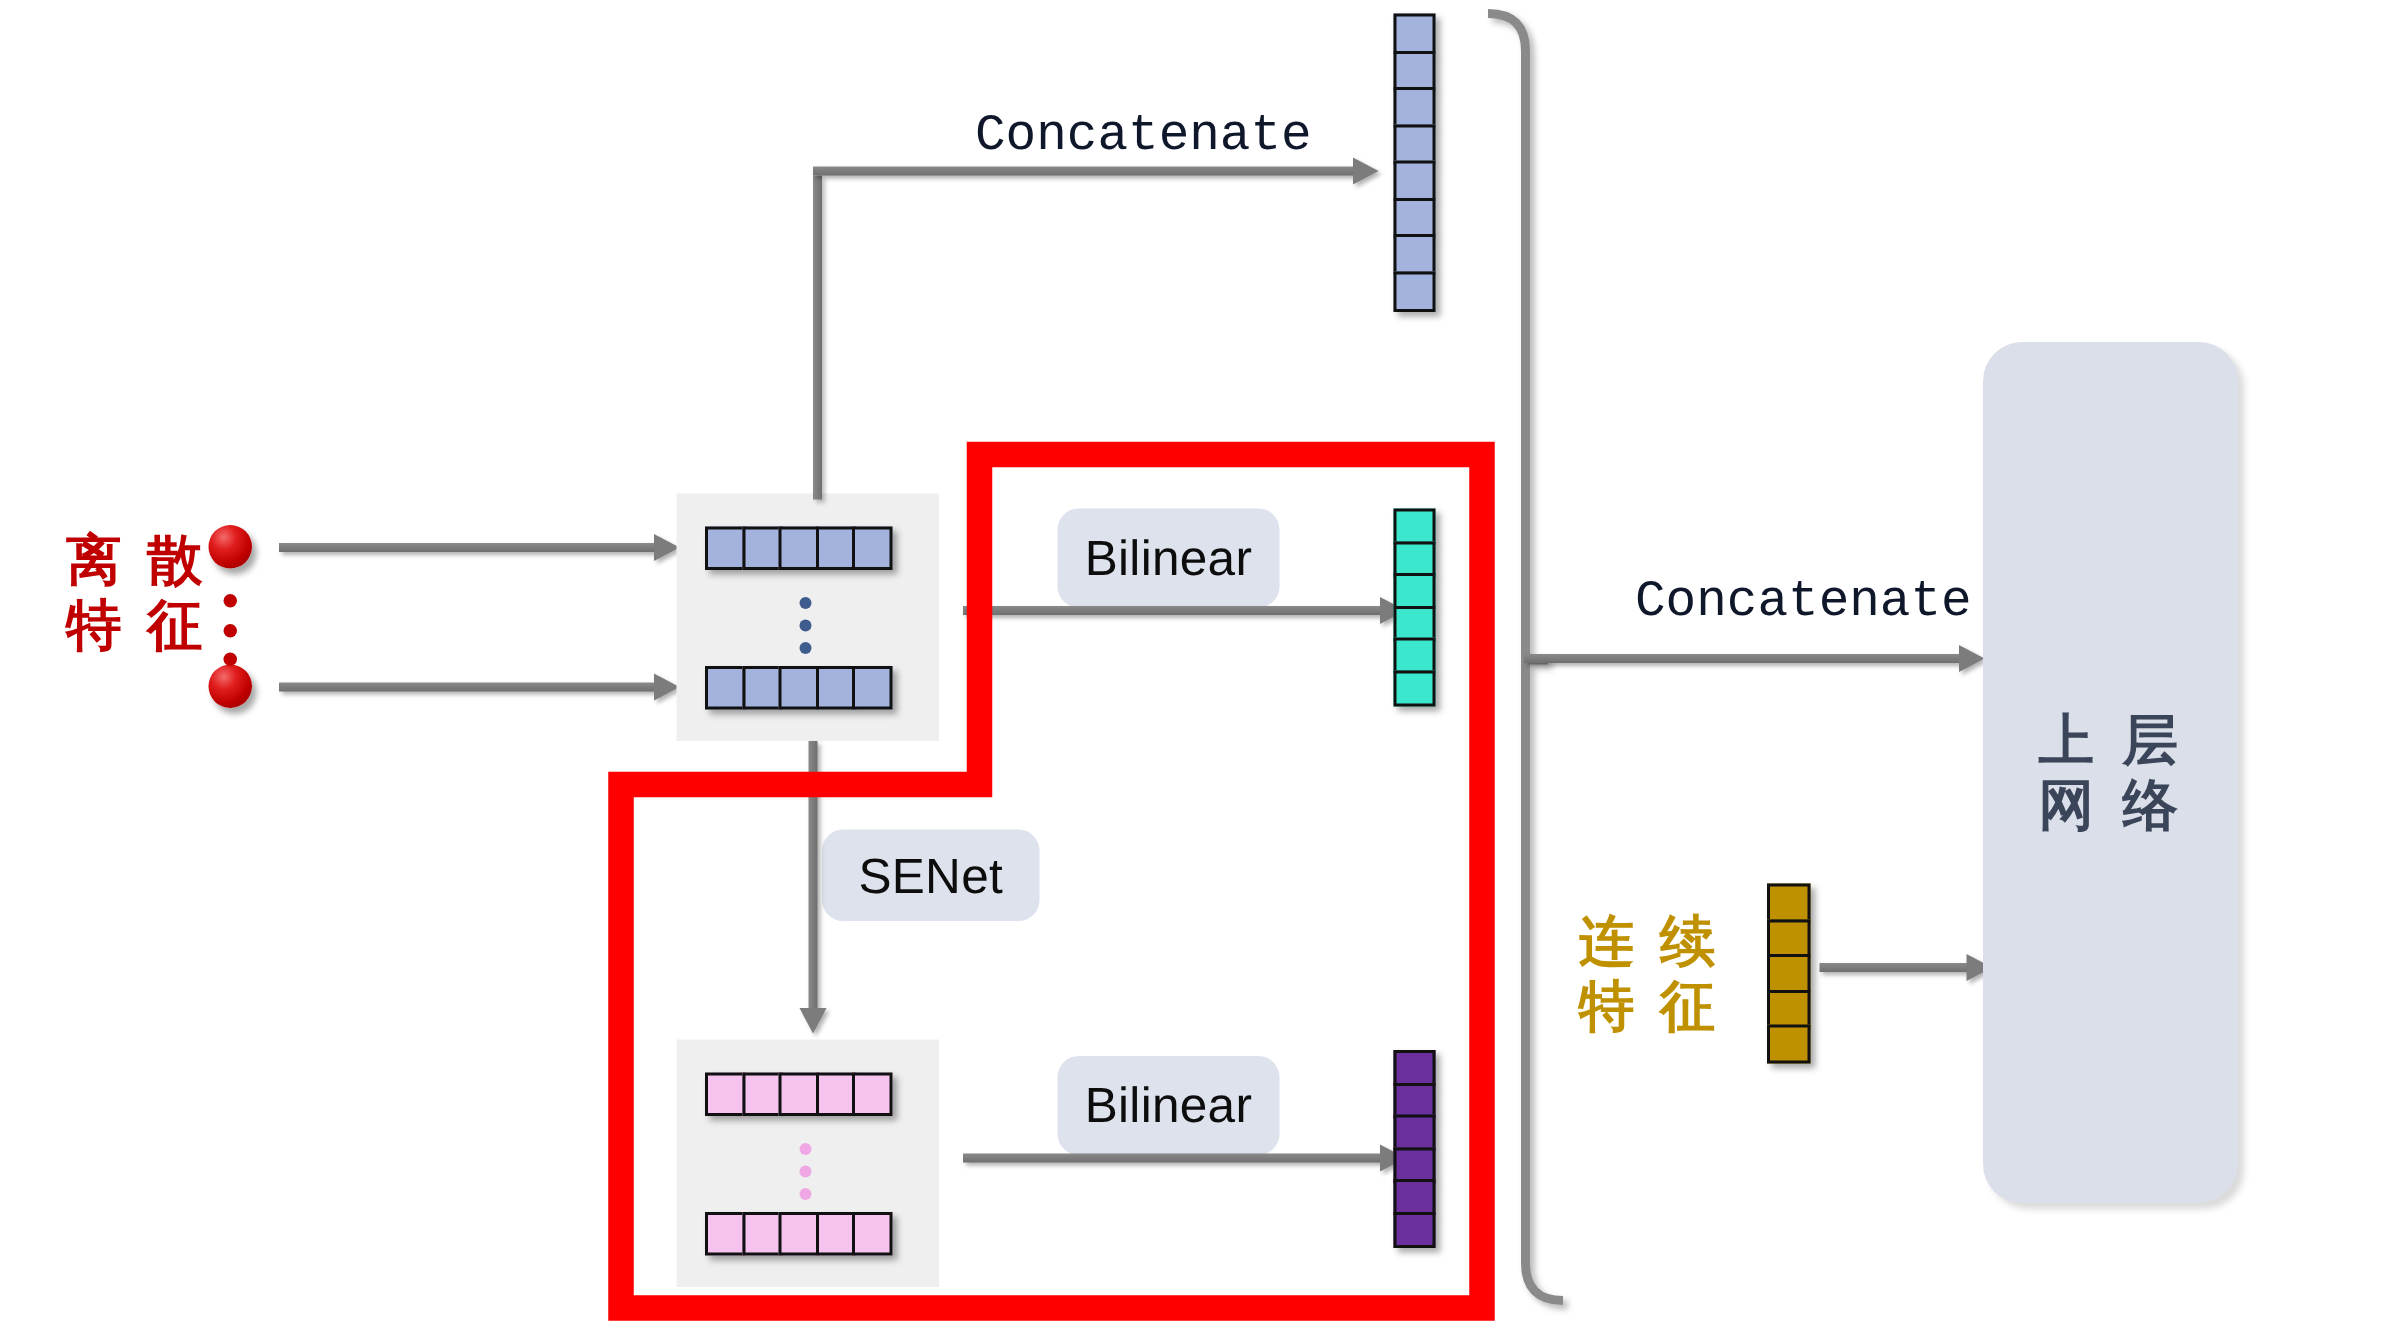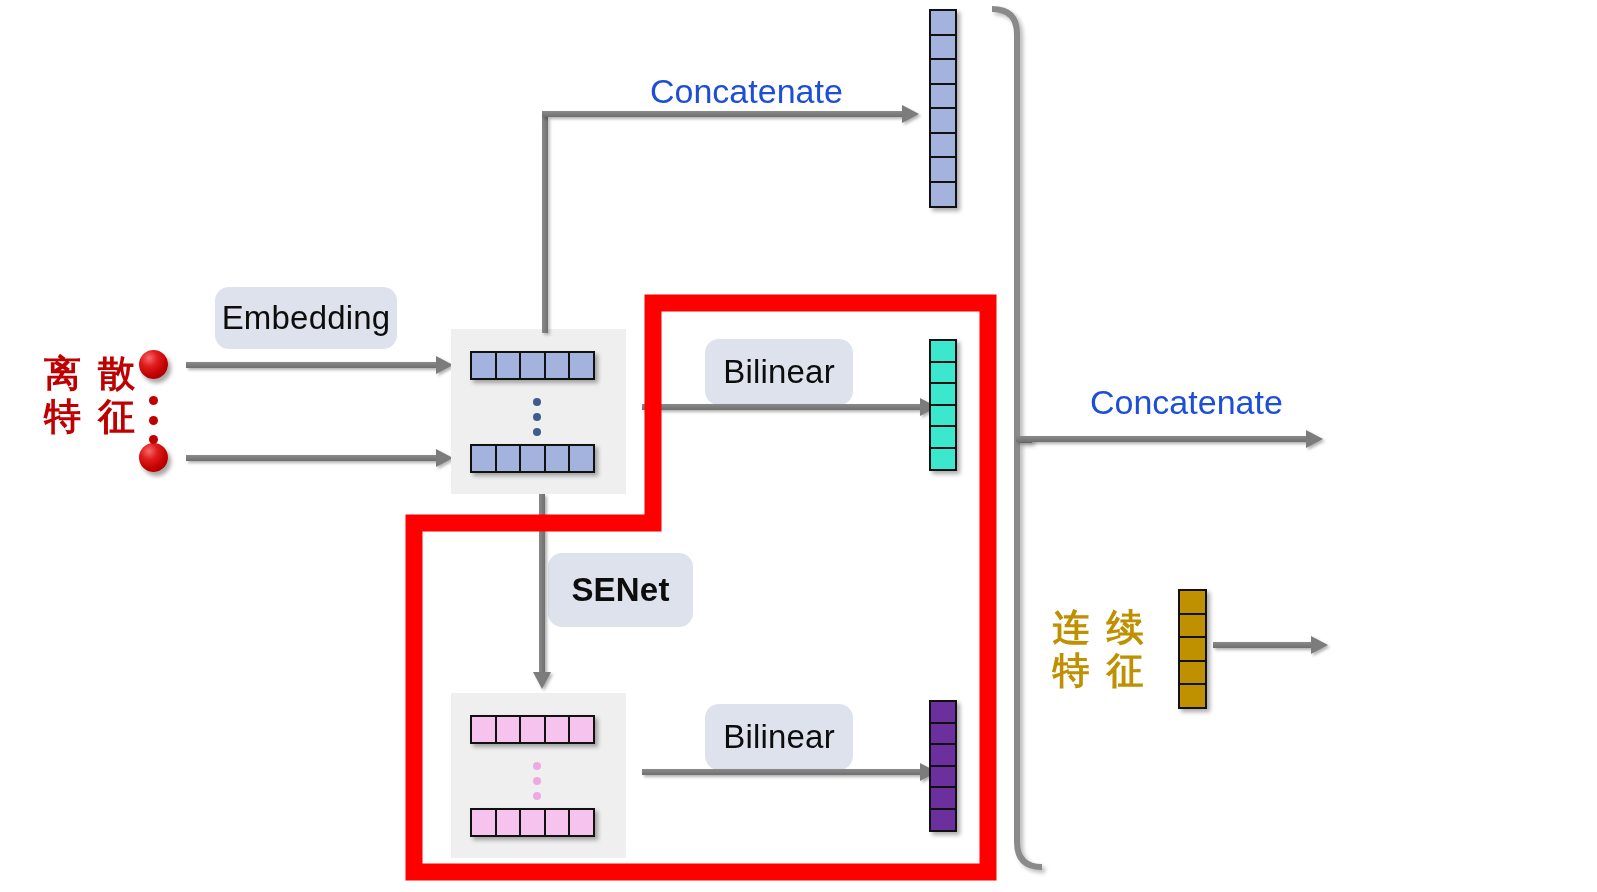--- a/index.html
+++ b/index.html
@@ -37,22 +37,22 @@
     line-height: 1.15;
     text-align: center;
     white-space: pre-line;
   }
   .cn-red  { color: #c00000; }
   .cn-gold { color: #bf9000; }
   .cn-blue { color: #3b4559; }
 
   
   .plain {
-    color: #1d4ed8;
-    font-family: Liberation Sans, sans-serif;
+    color: #0f172a;
+    font-family: Liberation Mono, monospace;
     white-space: nowrap;
   }
 
   
   .panel {
     background: #efefef;
   }
 
   
   .hrow { display: flex; }
@@ -133,23 +133,20 @@
 
   <div class="abs arrow-shadow" style="left:186px; top:356px; width:268px; height:18px;">
     <div class="abs gline" style="left:0; top:6px; width:252px; height:6px;"></div>
     <div class="abs arrowhead-r" style="left:250px; top:0;"></div>
   </div>
   <div class="abs arrow-shadow" style="left:186px; top:449px; width:268px; height:18px;">
     <div class="abs gline" style="left:0; top:6px; width:252px; height:6px;"></div>
     <div class="abs arrowhead-r" style="left:250px; top:0;"></div>
   </div>
 
-  <div class="abs chip" style="left:215px; top:287px; width:182px; height:62px; font-size:33px;">
-    <span>Embedding</span>
-  </div>
 
   <div class="abs panel" style="left:451px; top:329px; width:175px; height:165px;"></div>
 
   <div class="abs hrow shadow-soft" style="left:470px; top:351px;">
     <span class="cell" style="width:27px;height:29px;background:#a3b3de;"></span>
     <span class="cell" style="width:27px;height:29px;background:#a3b3de;"></span>
     <span class="cell" style="width:27px;height:29px;background:#a3b3de;"></span>
     <span class="cell" style="width:27px;height:29px;background:#a3b3de;"></span>
     <span class="cell" style="width:27px;height:29px;background:#a3b3de;"></span>
   </div>
@@ -198,21 +195,21 @@
 
   <div class="abs vcol shadow-soft" style="left:929px; top:339px;">
     <span class="cell" style="width:28px;height:24px;background:#3ce8cd;"></span>
     <span class="cell" style="width:28px;height:24px;background:#3ce8cd;"></span>
     <span class="cell" style="width:28px;height:24px;background:#3ce8cd;"></span>
     <span class="cell" style="width:28px;height:24px;background:#3ce8cd;"></span>
     <span class="cell" style="width:28px;height:24px;background:#3ce8cd;"></span>
     <span class="cell" style="width:28px;height:24px;background:#3ce8cd;"></span>
   </div>
 
-  <div class="abs chip" style="left:548px; top:553px; width:145px; height:74px; font-size:33px;font-weight:bold;">
+  <div class="abs chip" style="left:548px; top:553px; width:145px; height:61px; font-size:33px;">
     <span>SENet</span>
   </div>
 
   <div class="abs arrow-shadow" style="left:531px; top:494px; width:26px; height:196px;">
     <div class="abs vline" style="left:8px; top:0; width:6px; height:182px;"></div>
     <div class="abs arrowhead-d" style="left:2px; top:178px;"></div>
   </div>
 
   <div class="abs panel" style="left:451px; top:693px; width:175px; height:165px;"></div>
 
@@ -282,14 +279,19 @@
     <span class="cell" style="width:29px;height:26px;background:#bf9000;"></span>
     <span class="cell" style="width:29px;height:26px;background:#bf9000;"></span>
     <span class="cell" style="width:29px;height:26px;background:#bf9000;"></span>
   </div>
 
   <div class="abs arrow-shadow" style="left:1213px; top:636px; width:120px; height:18px;">
     <div class="abs gline" style="left:0; top:6px; width:100px; height:6px;"></div>
     <div class="abs arrowhead-r" style="left:98px; top:0;"></div>
   </div>
 
+  <div class="abs netbox" style="left:1322px; top:228px; width:170px; height:574px;
+              box-shadow: 4px 4px 5px rgba(0,0,0,.15);">
+    <span class="cn cn-blue" style="font-size:37px; letter-spacing:3px;">上 层
+网 络</span>
+  </div>
 
 </div>
 
 </body></html>

